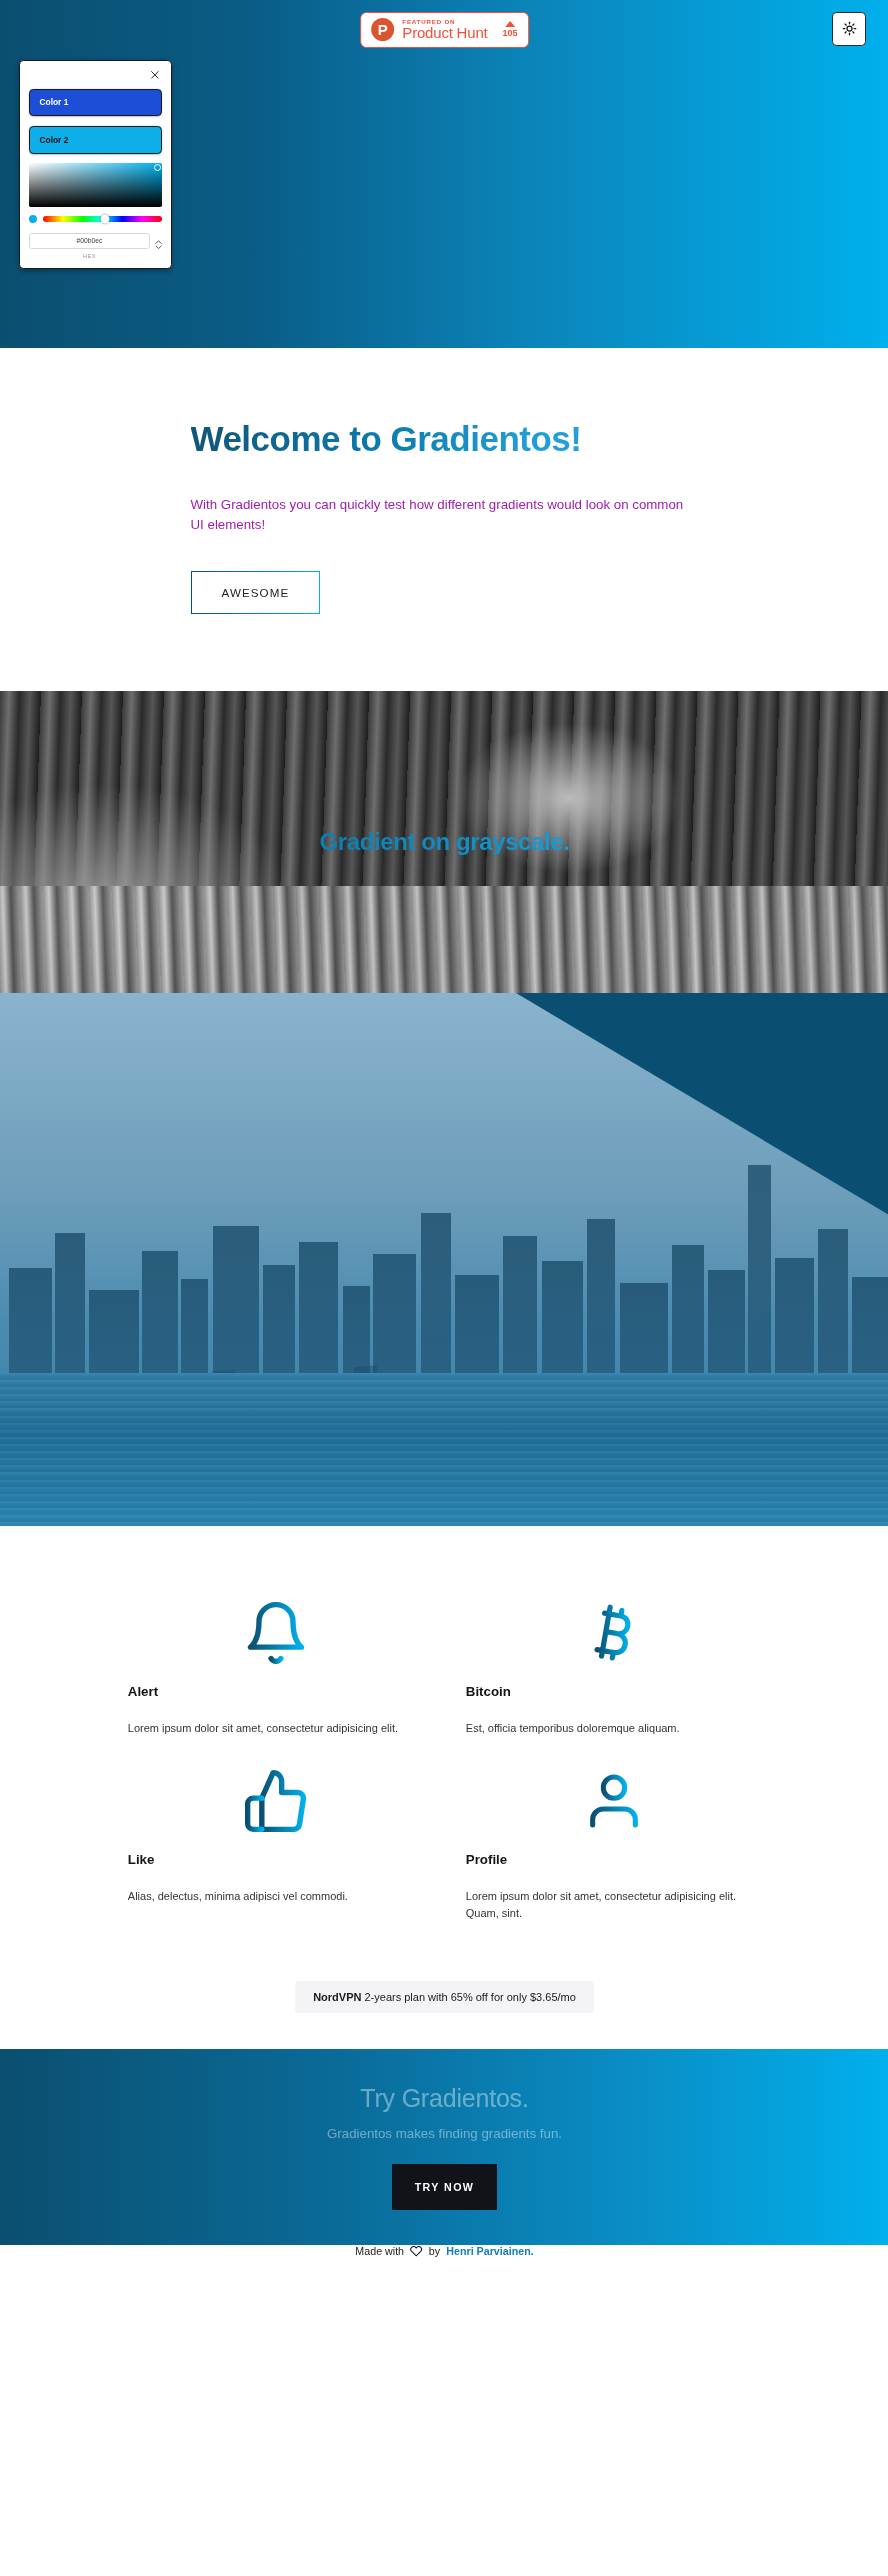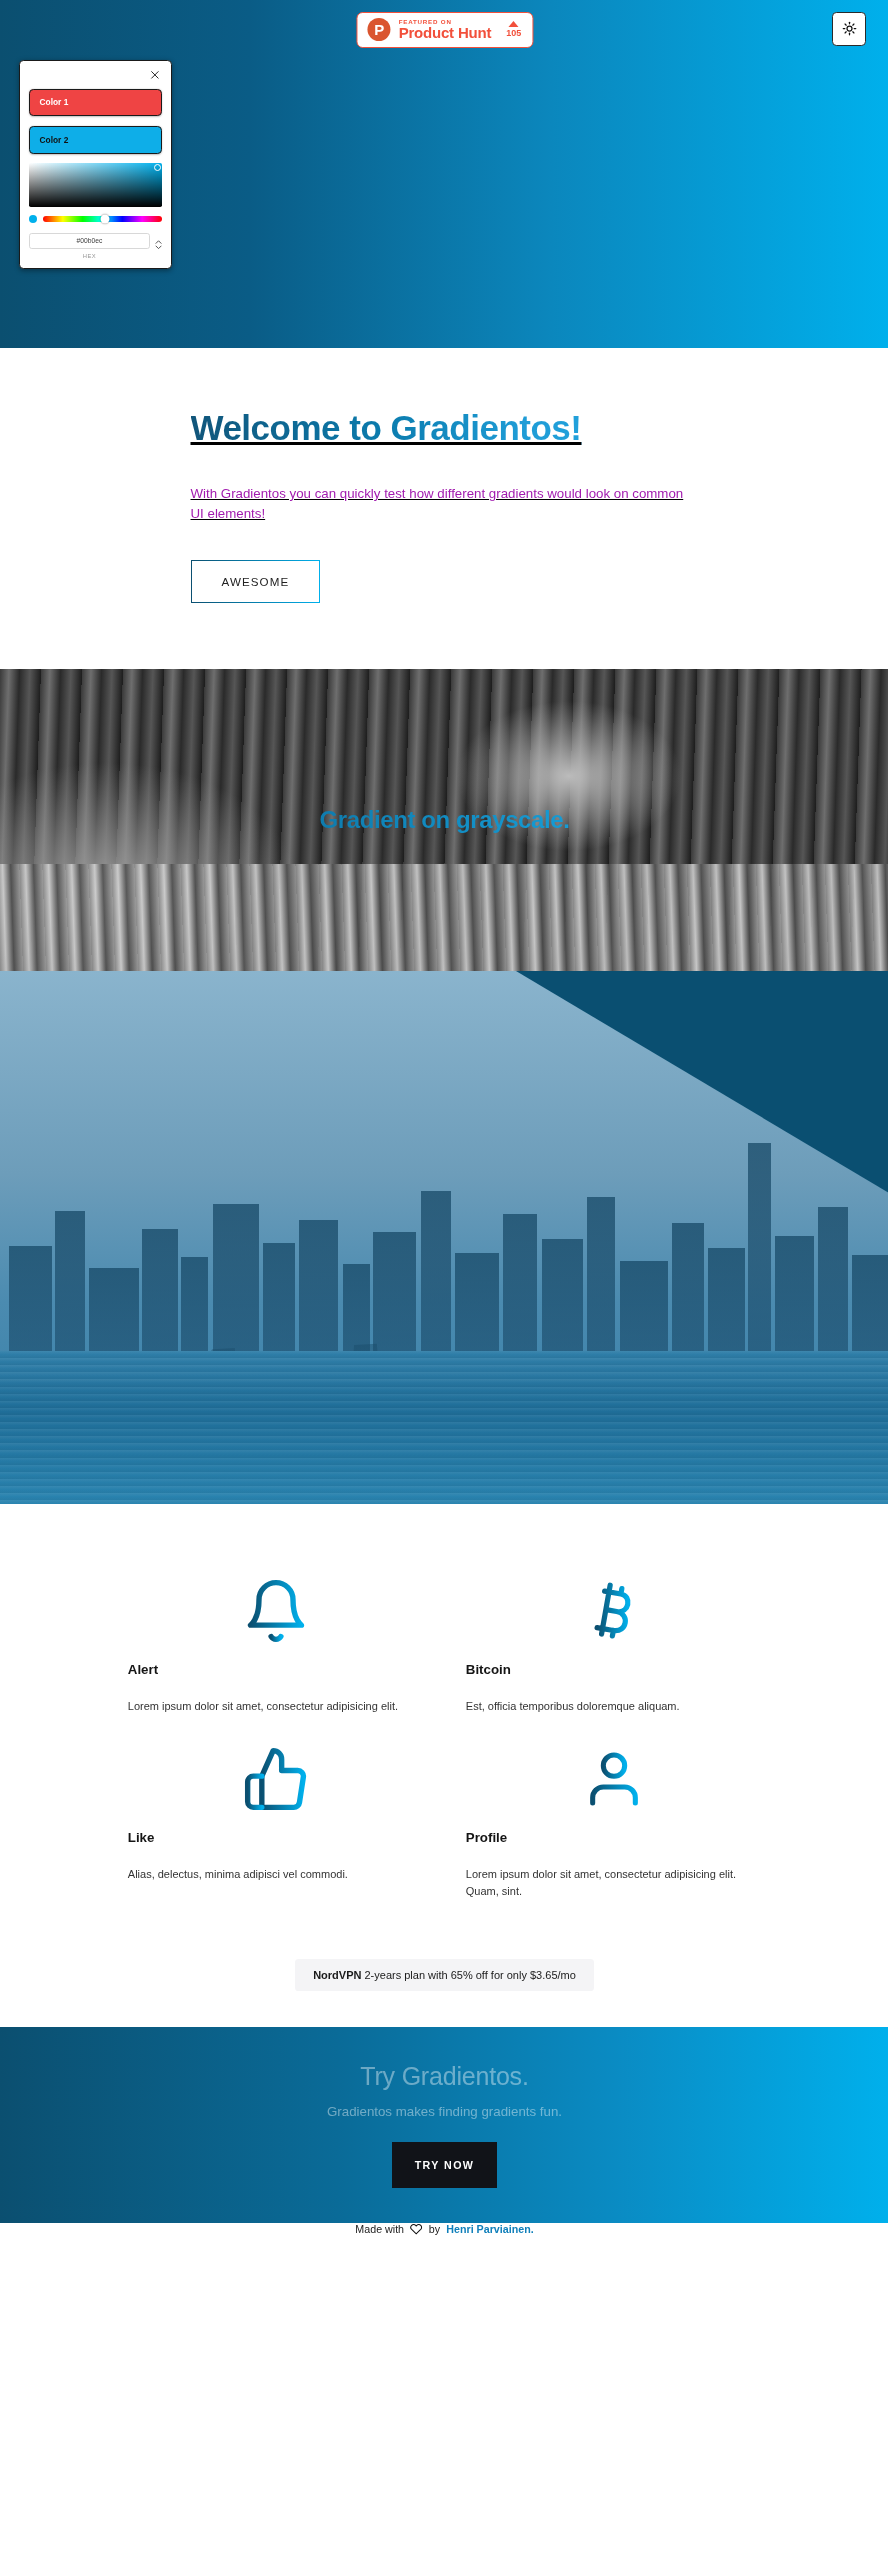--- a/index.html
+++ b/index.html
@@ -38,21 +38,21 @@
     font-size: 15px;
     display: flex; align-items: center; justify-content: center;
     line-height: 1;
   }
   .ph-text { display: flex; flex-direction: column; justify-content: center; }
   .ph-sub {
     font-size: 6.2px; letter-spacing: 0.8px; font-weight: bold;
     color: #f2503b; text-transform: uppercase; line-height: 1.2;
   }
   .ph-main {
-    font-size: 15px; font-weight: bold; color: #f2503b;
+    font-size: 15px; font-weight: normal; color: #f2503b;
     line-height: 1.05; letter-spacing: -0.2px;
   }
   .ph-votes { display: flex; flex-direction: column; align-items: center; margin-left: 7.1px; }
   .ph-caret {
     width: 0; height: 0;
     border-left: 5.3px solid transparent;
     border-right: 5.3px solid transparent;
     border-bottom: 6.2px solid #f2503b;
   }
   .ph-count { font-size: 9px; font-weight: bold; color: #f2503b; margin-top: 1.8px; }
@@ -89,21 +89,21 @@
     height: 27.6px;
     border: 0.9px solid #1a1a1a;
     border-radius: 4.4px;
     display: flex; align-items: center;
     padding-left: 9.8px;
     font-size: 8.4px;
     font-weight: bold;
     margin-bottom: 9.8px;
     box-shadow: 0 0.9px 1.8px rgba(0,0,0,.25);
   }
-  .swatch-1 { background: #ef4444; color: #ffffff; }
+  .swatch-1 { background: #1d4ed8; color: #ffffff; }
   .swatch-2 { background: #0eaee8; color: #111111; }
   .sat-area {
     height: 44px;
     border-radius: 1.8px;
     position: relative;
     background:
       linear-gradient(to top, #000 0%, rgba(0,0,0,0) 100%),
       linear-gradient(to right, #fff 0%, #00b0ec 100%);
     margin-bottom: 8px;
   }
@@ -138,21 +138,21 @@
     background: #fff;
   }
   .hex-label {
     text-align: center; font-size: 5.8px; color: #999;
     letter-spacing: 0.5px; margin-top: 3.6px;
   }
   .spinner { display: flex; flex-direction: column; gap: 0.9px; color: #555; font-size: 6.2px; line-height: 1; }
 
   
   .welcome { padding: 60px 0 66px 0; background: #fff; }
-  .wrap { width: 508px; margin: 0 auto; text-decoration: underline; }
+  .wrap { width: 508px; margin: 11px auto; }
   .welcome h1 {
     font-size: 35px;
     font-weight: bold;
     letter-spacing: -0.5px;
     background: linear-gradient(90deg, #11557a 0%, #0b7cae 38%, #1f9cd6 65%, #25a9e4 100%);
     -webkit-background-clip: text;
     background-clip: text;
     color: transparent;
     -webkit-text-fill-color: transparent;
     margin-bottom: 36px;

